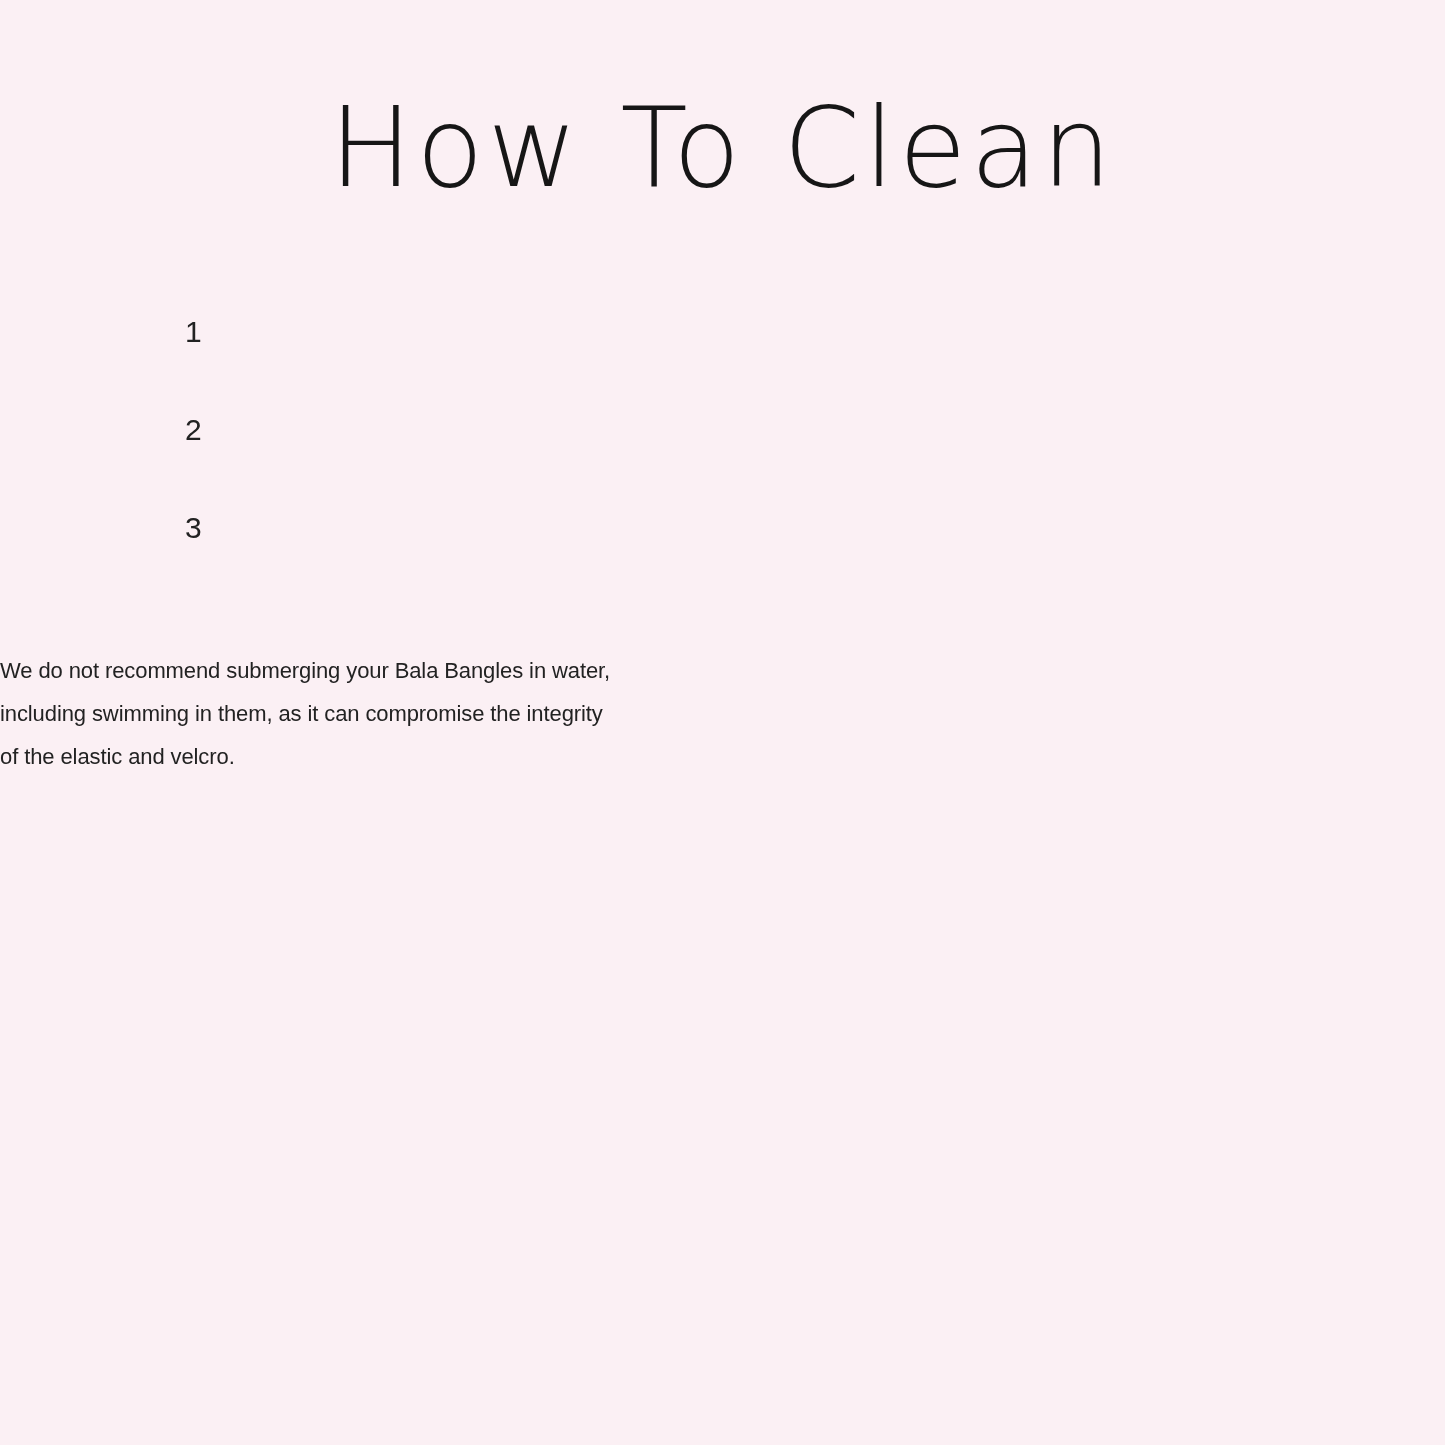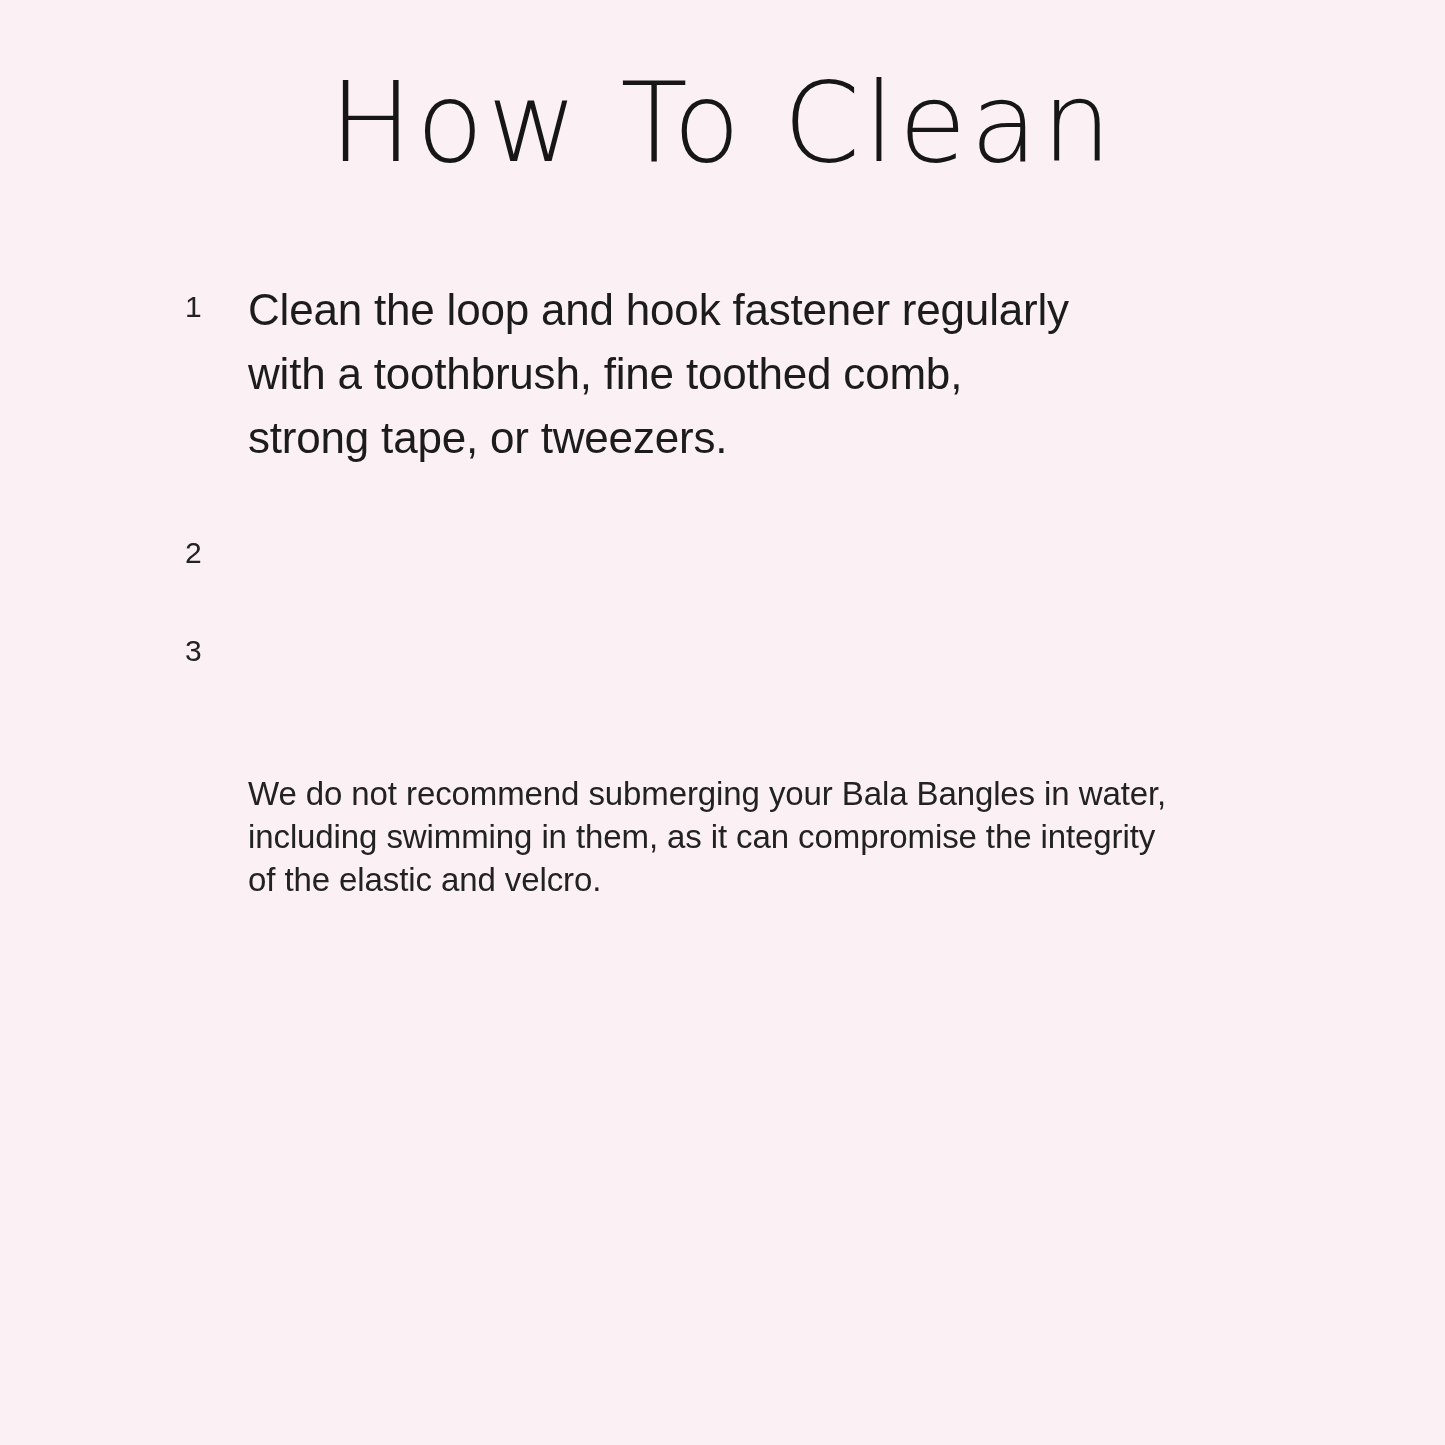--- a/index.html
+++ b/index.html
@@ -11,21 +11,21 @@
     width: 1445px;
     height: 1445px;
     background: #FBF0F4;
     font-family: "Liberation Sans", "DejaVu Sans", sans-serif;
     color: #1C1C1C;
     overflow: hidden;
     box-sizing: border-box;
   }
   .title {
     margin: 0;
-    padding-top: 68px;
+    padding-top: 93px;
     text-align: center;
     font-family: "DejaVu Sans", "Liberation Sans", sans-serif;
     font-size: 110px;
     font-weight: 100;
     letter-spacing: 4px;
     line-height: 1.0;
     color: #161616;
     -webkit-text-stroke: 0;
   }
   .steps {
@@ -46,44 +46,40 @@
     color: #222222;
   }
   .step-text {
     font-size: 44px;
     line-height: 64px;
     white-space: pre-line;
     letter-spacing: -0.2px;
     color: #1C1C1C;
   }
   .footnote {
-    margin-left: 248px;
     margin-top: 106px;
-    font-size: 33px;
+    font-size: 22px;
     line-height: 43px;
     white-space: pre-line;
     letter-spacing: -0.1px;
     color: #222222;
     max-width: 1060px;
   }
 </style>
 </head>
 <body>
 
 <div class="card">
 
   <h1 class="title">How To Clean</h1>
 
   <div class="steps">
 
     <div class="step">
       <div class="step-number">1</div>
-      <div class="step-text">Clean the loop and hook fastener regularly
-with a toothbrush, fine toothed comb,
-strong tape, or tweezers.</div>
     </div>
 
     <div class="step">
       <div class="step-number">2</div>
     </div>
 
     <div class="step">
       <div class="step-number">3</div>
     </div>
 

